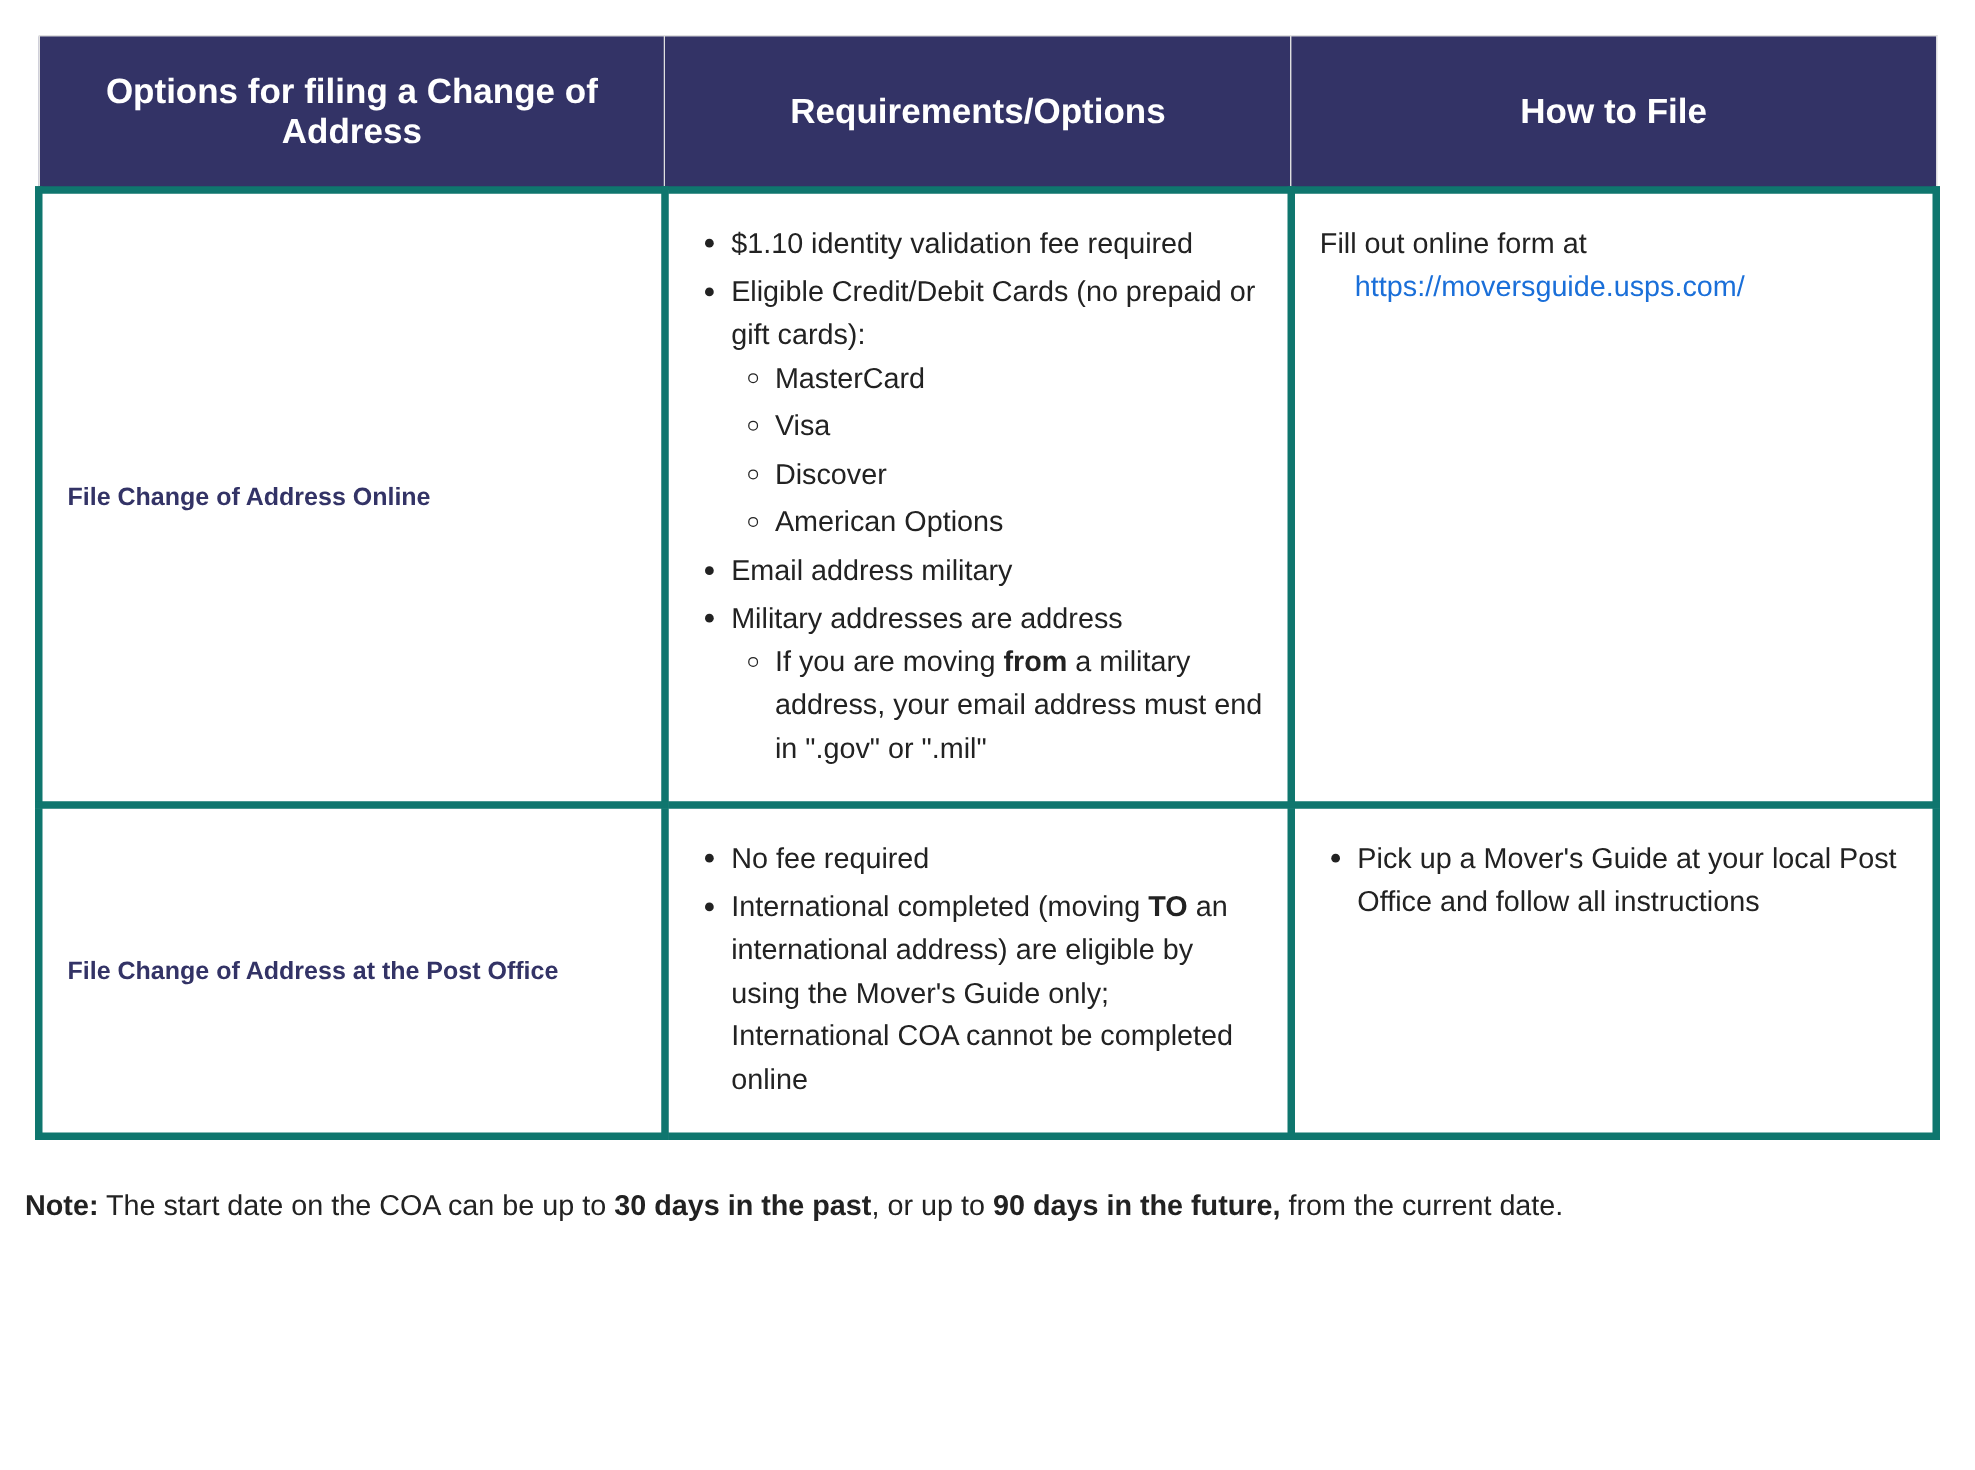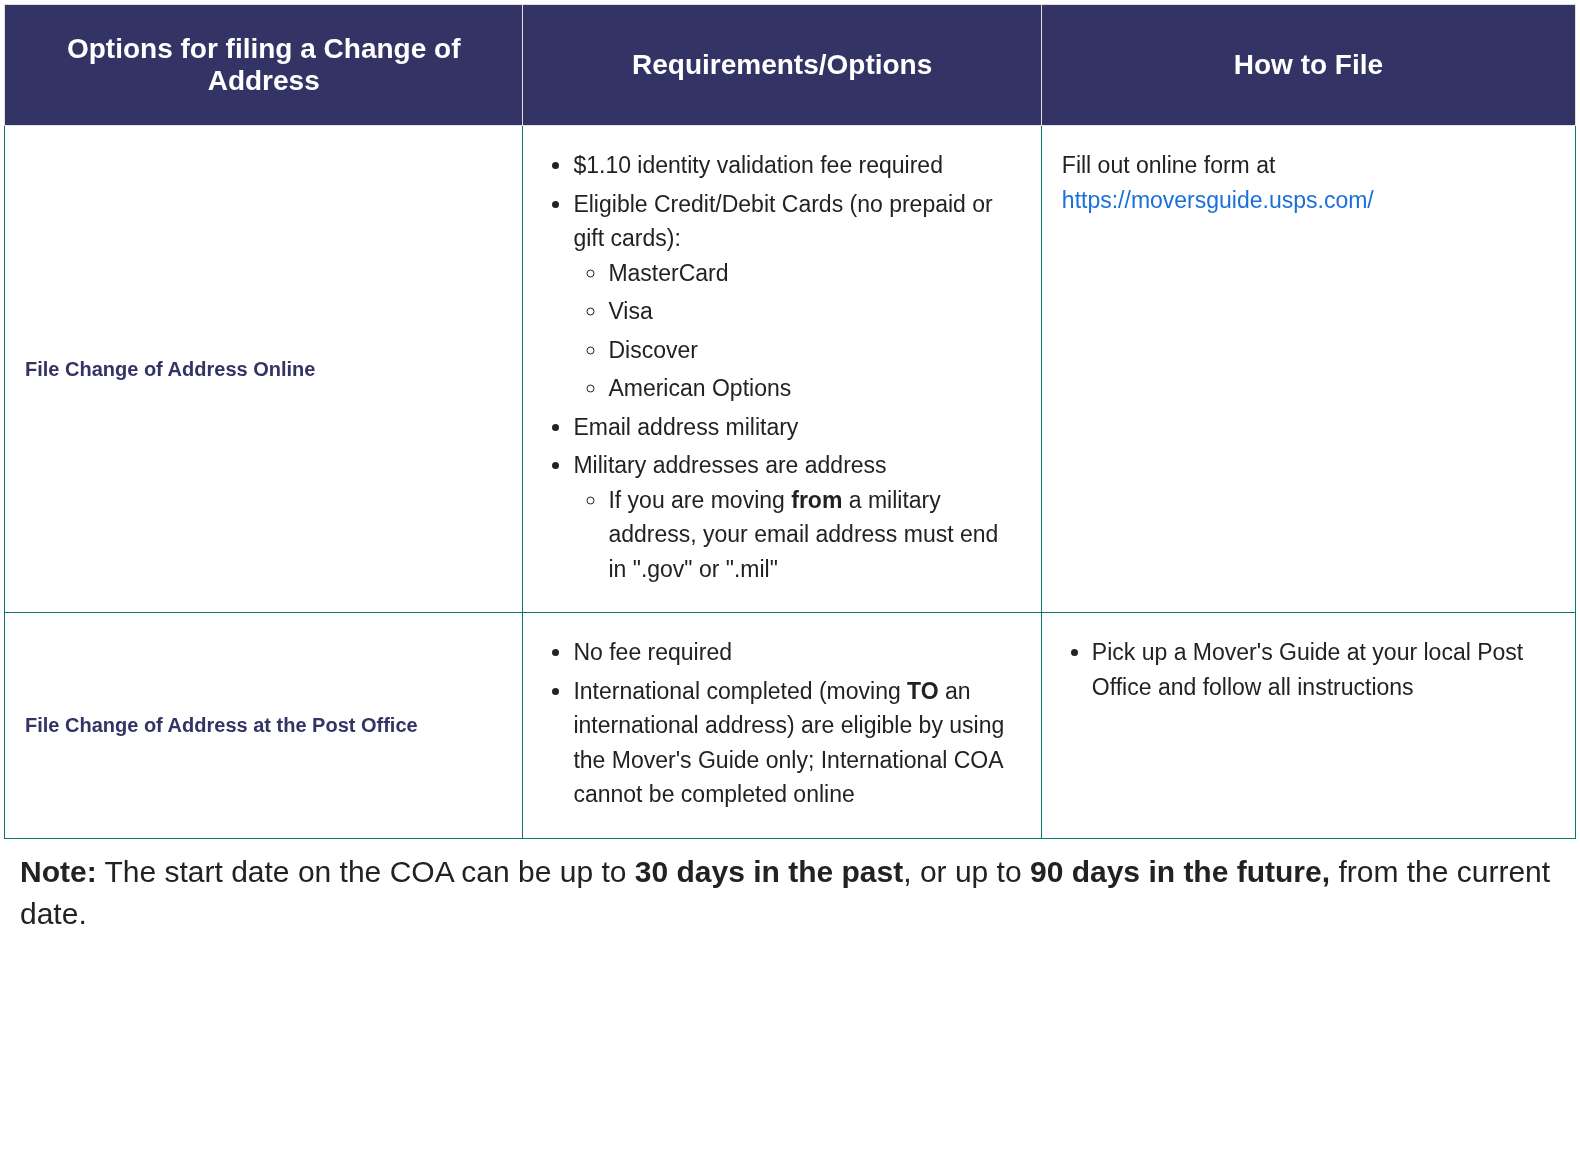--- a/index.html
+++ b/index.html
@@ -9,39 +9,39 @@
     }
     body {
       font-family: -apple-system, BlinkMacSystemFont, "Segoe UI", Helvetica, Arial, sans-serif;
       font-size: 23px;
       color: #333;
       background: #fff;
       padding: 0;
       width: 1580px;
     }
     .table-container {
-      padding: 4px;
+      padding: 28px;
     }
     table {
       width: 100%;
       border-collapse: collapse;
       border: 1px solid #e0e0e0;
     }
     th {
       background-color: #333366;
       color: #fff;
       font-weight: 600;
       font-size: 28px;
       padding: 28px 20px;
       text-align: center;
       border: 1px solid #e0e0e0;
       vertical-align: middle;
     }
     td {
-      border: 1px solid #0f766e;
+      border: 6px solid #0f766e;
       padding: 22px 20px;
       vertical-align: top;
       font-size: 23px;
       line-height: 1.5;
       color: #222;
     }
     td.option-cell {
       color: #333366;
       font-weight: 600;
       font-size: 20px;
@@ -62,27 +62,28 @@
     ul ul {
       list-style: circle;
       padding-left: 35px;
     }
     li {
       margin-bottom: 4px;
     }
     a.link {
       color: #1a6fd9;
       text-decoration: none;
+      margin-left: 28px;
     }
     .em-italic {
       font-weight: 600;
     }
     .note-line {
       padding: 8px 20px 20px 20px;
-      font-size: 30px;
+      font-size: 23px;
       color: #222;
       line-height: 1.4;
     }
     .note-line .bold {
       font-weight: 700;
     }
   </style>
 </head>
 <body>
 

